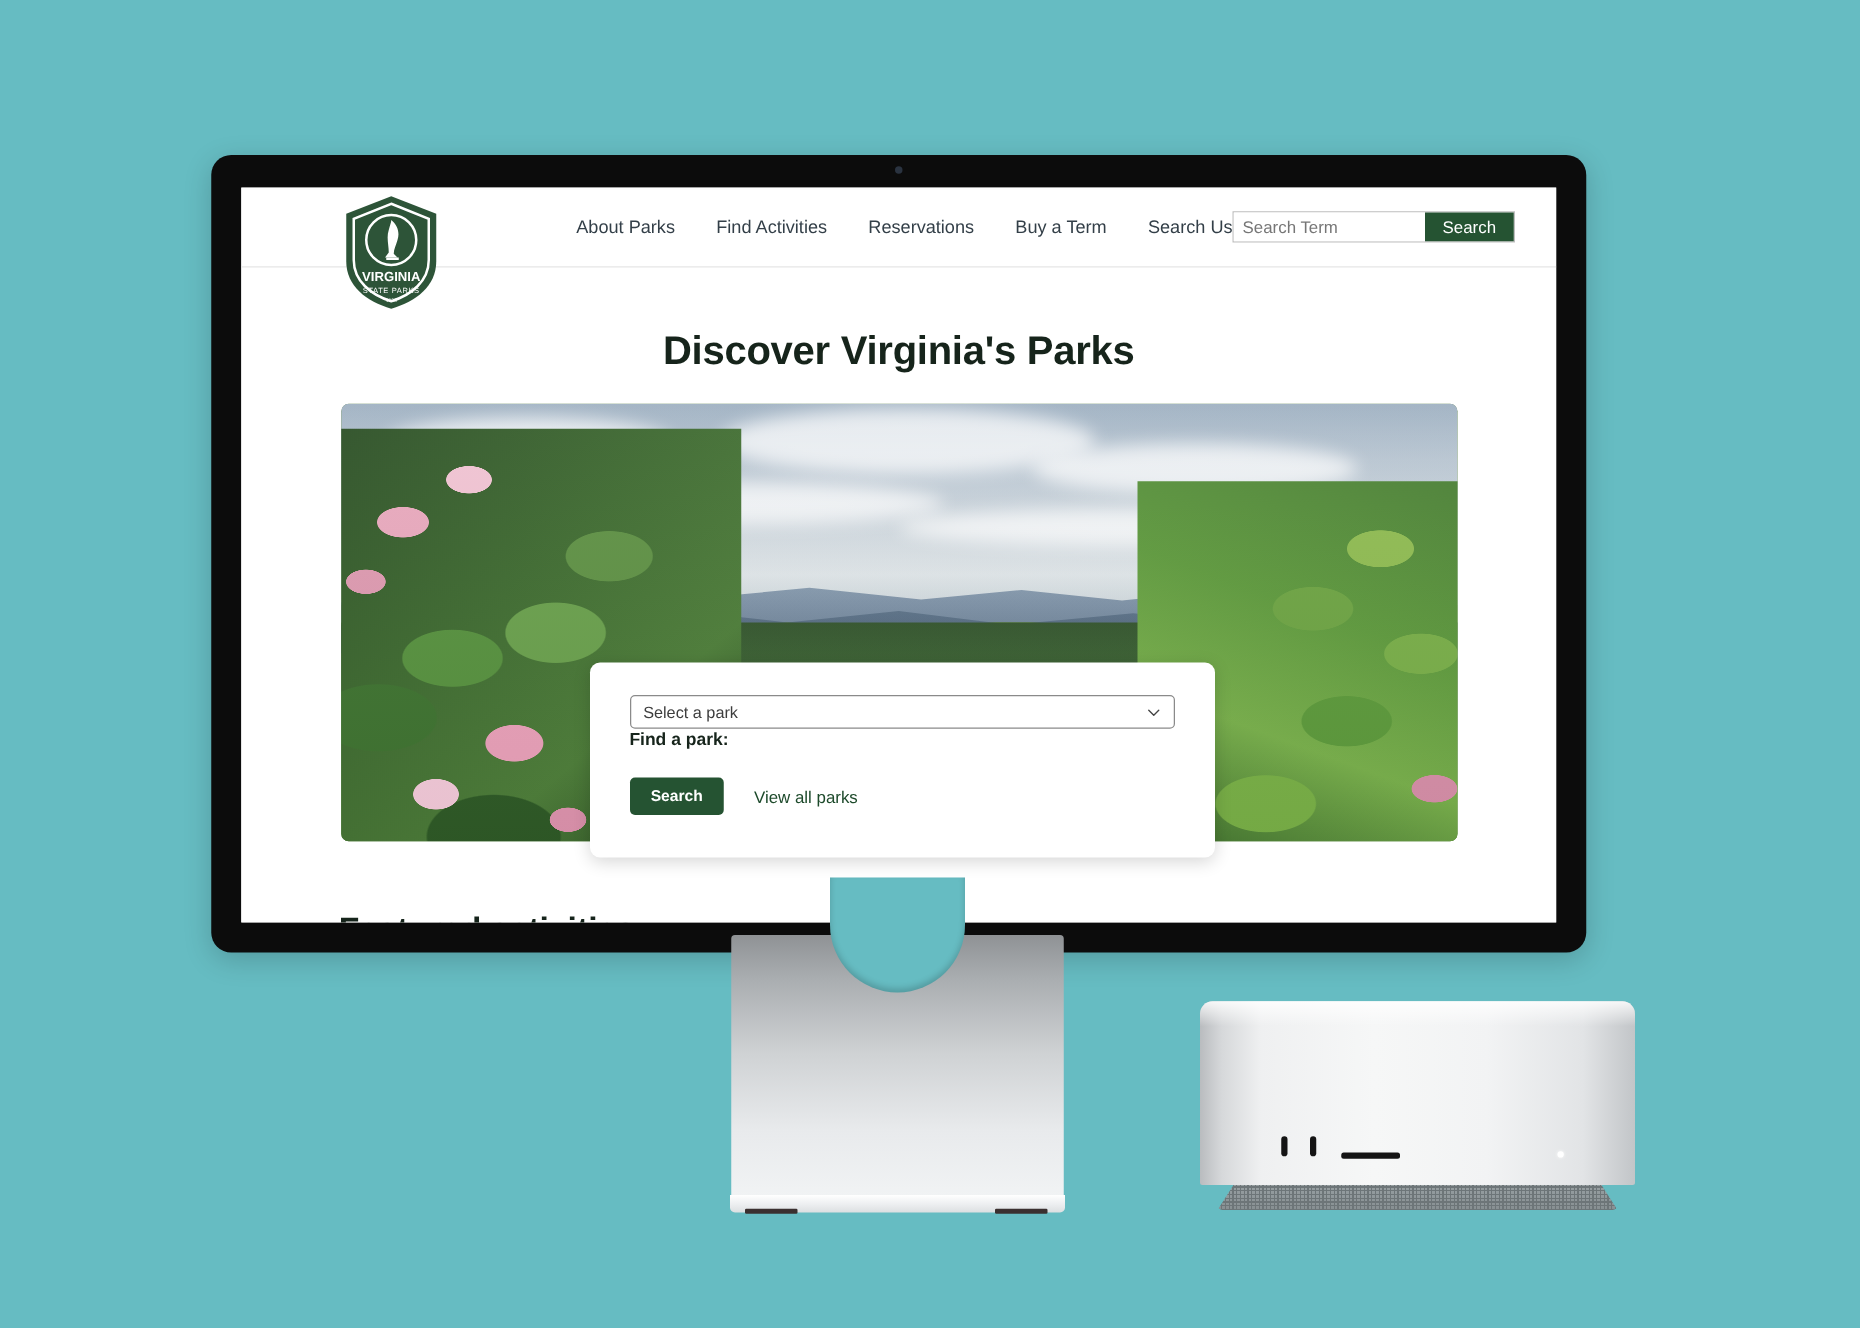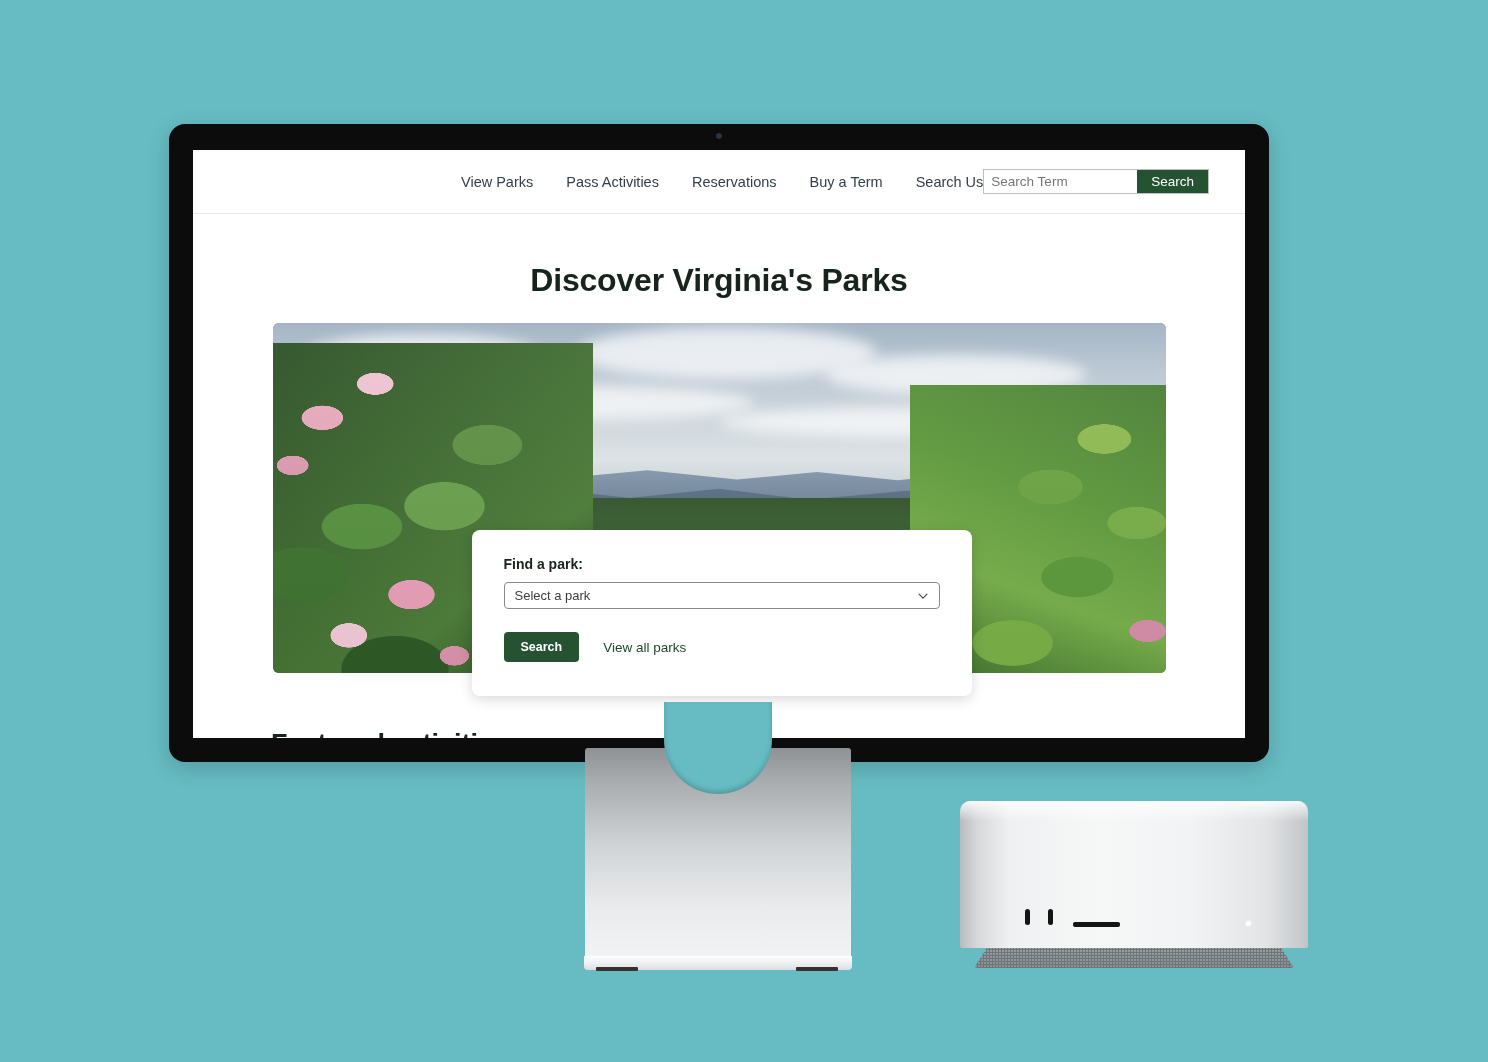--- a/index.html
+++ b/index.html
@@ -383,24 +383,37 @@
 <div id="scene">
 
   <div id="monitor">
     <div id="camera-dot"></div>
 
     <div id="screen">
       <div id="site">
 
         <div id="site-header">
 
+          <div id="logo">
+            <svg viewBox="0 0 84 96" width="84" height="96" aria-hidden="true">
+              <path d="M42 3 L78 17 V55 C78 75 62 87 42 93 C22 87 6 75 6 55 V17 Z" fill="#2d5438"></path>
+              <path d="M42 9 L72 21 V54 C72 71 58 82 42 87 C26 82 12 71 12 54 V21 Z" fill="none" stroke="#ffffff" stroke-width="2"></path>
+              <circle cx="42" cy="38" r="20" fill="none" stroke="#ffffff" stroke-width="2"></circle>
+              <path d="M42 22 C47 26 49 32 47 38 C46 42 44 45 44 49 L47 52 L37 52 L40 48
+                       C40 42 38 36 40 30 C41 26 42 24 42 22 Z" fill="#ffffff"></path>
+              <path d="M38 52 h10 v2 h-10 z" fill="#ffffff"></path>
+              <text x="42" y="71" text-anchor="middle" fill="#ffffff" font-family="Liberation Sans, sans-serif" font-size="10.5" font-weight="bold">VIRGINIA</text>
+              <text x="42" y="80" text-anchor="middle" fill="#ffffff" font-family="Liberation Sans, sans-serif" font-size="6" letter-spacing="0.5">STATE PARKS</text>
+              <text x="42" y="87.5" text-anchor="middle" fill="#ffffff" font-family="Liberation Sans, sans-serif" font-size="4">1936</text>
+            </svg>
+          </div>
 
           <nav id="main-nav">
-            <a class="nav-link">View Parks</a>
-            <a class="nav-link">Pass Activities</a>
+            <a class="nav-link">About Parks</a>
+            <a class="nav-link">Find Activities</a>
             <a class="nav-link">Reservations</a>
             <a class="nav-link">Buy a Term</a>
             <a class="nav-link">Search Us</a>
           </nav>
 
           <div id="header-search">
             <input id="search-input" type="text" placeholder="Search Term" style="">
             <button id="header-search-button">Search</button>
           </div>
         </div>
@@ -421,28 +434,28 @@
             <div class="tree" style="left:44%; width:62px;  height:140px;"></div>
             <div class="tree" style="left:52%; width:44px;  height:96px;"></div>
             <div class="tree" style="left:36%; width:40px;  height:86px;"></div>
             <div class="tree" style="left:62%; width:38px;  height:80px;"></div>
             <div id="laurel"></div>
             <div id="right-shrub"></div>
             <div id="hero-lightwash"></div>
           </div>
 
           <div id="park-card">
-            <div id="find-a-park-label">Find a park:</div>
-
             <div id="park-select">
               <span>Select a park</span>
               <svg id="chevron-down-icon" viewBox="0 0 12 12">
                 <path d="M2 4.2 L6 8.2 L10 4.2" fill="none" stroke="#444" stroke-width="1.1" stroke-linecap="round" stroke-linejoin="round"></path>
               </svg>
             </div>
+
+            <div id="find-a-park-label">Find a park:</div>
 
             <div id="card-actions">
               <button id="card-search-button">Search</button>
               <a id="view-all-parks-link">View all parks</a>
             </div>
           </div>
         </div>
 
         <h2 id="featured-heading">Featured activities</h2>
 

